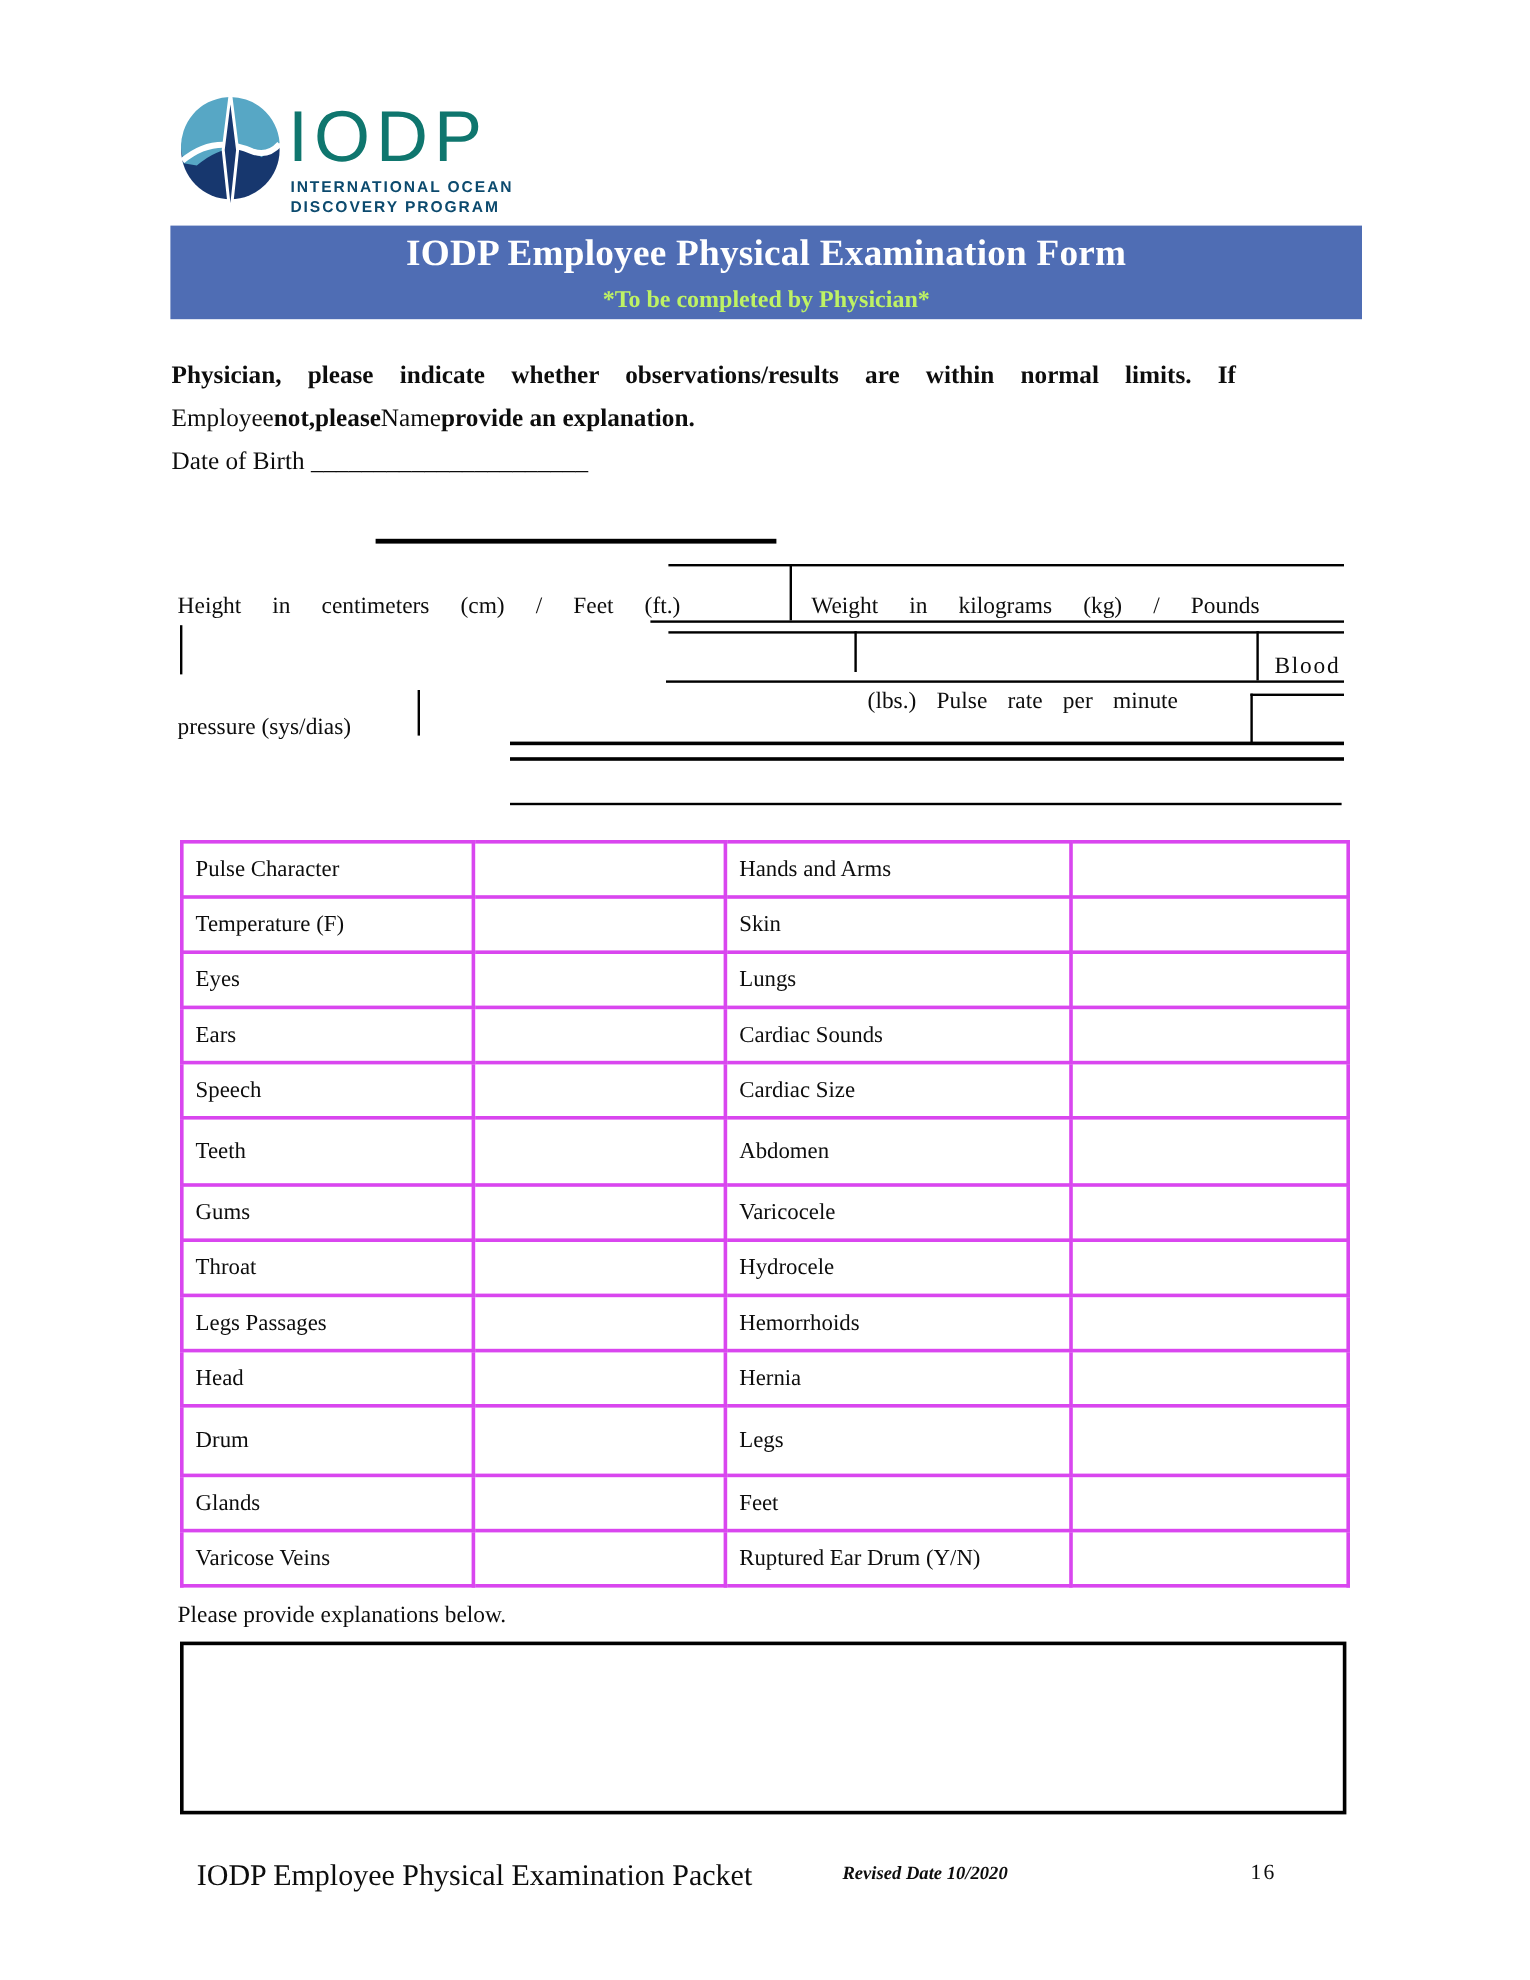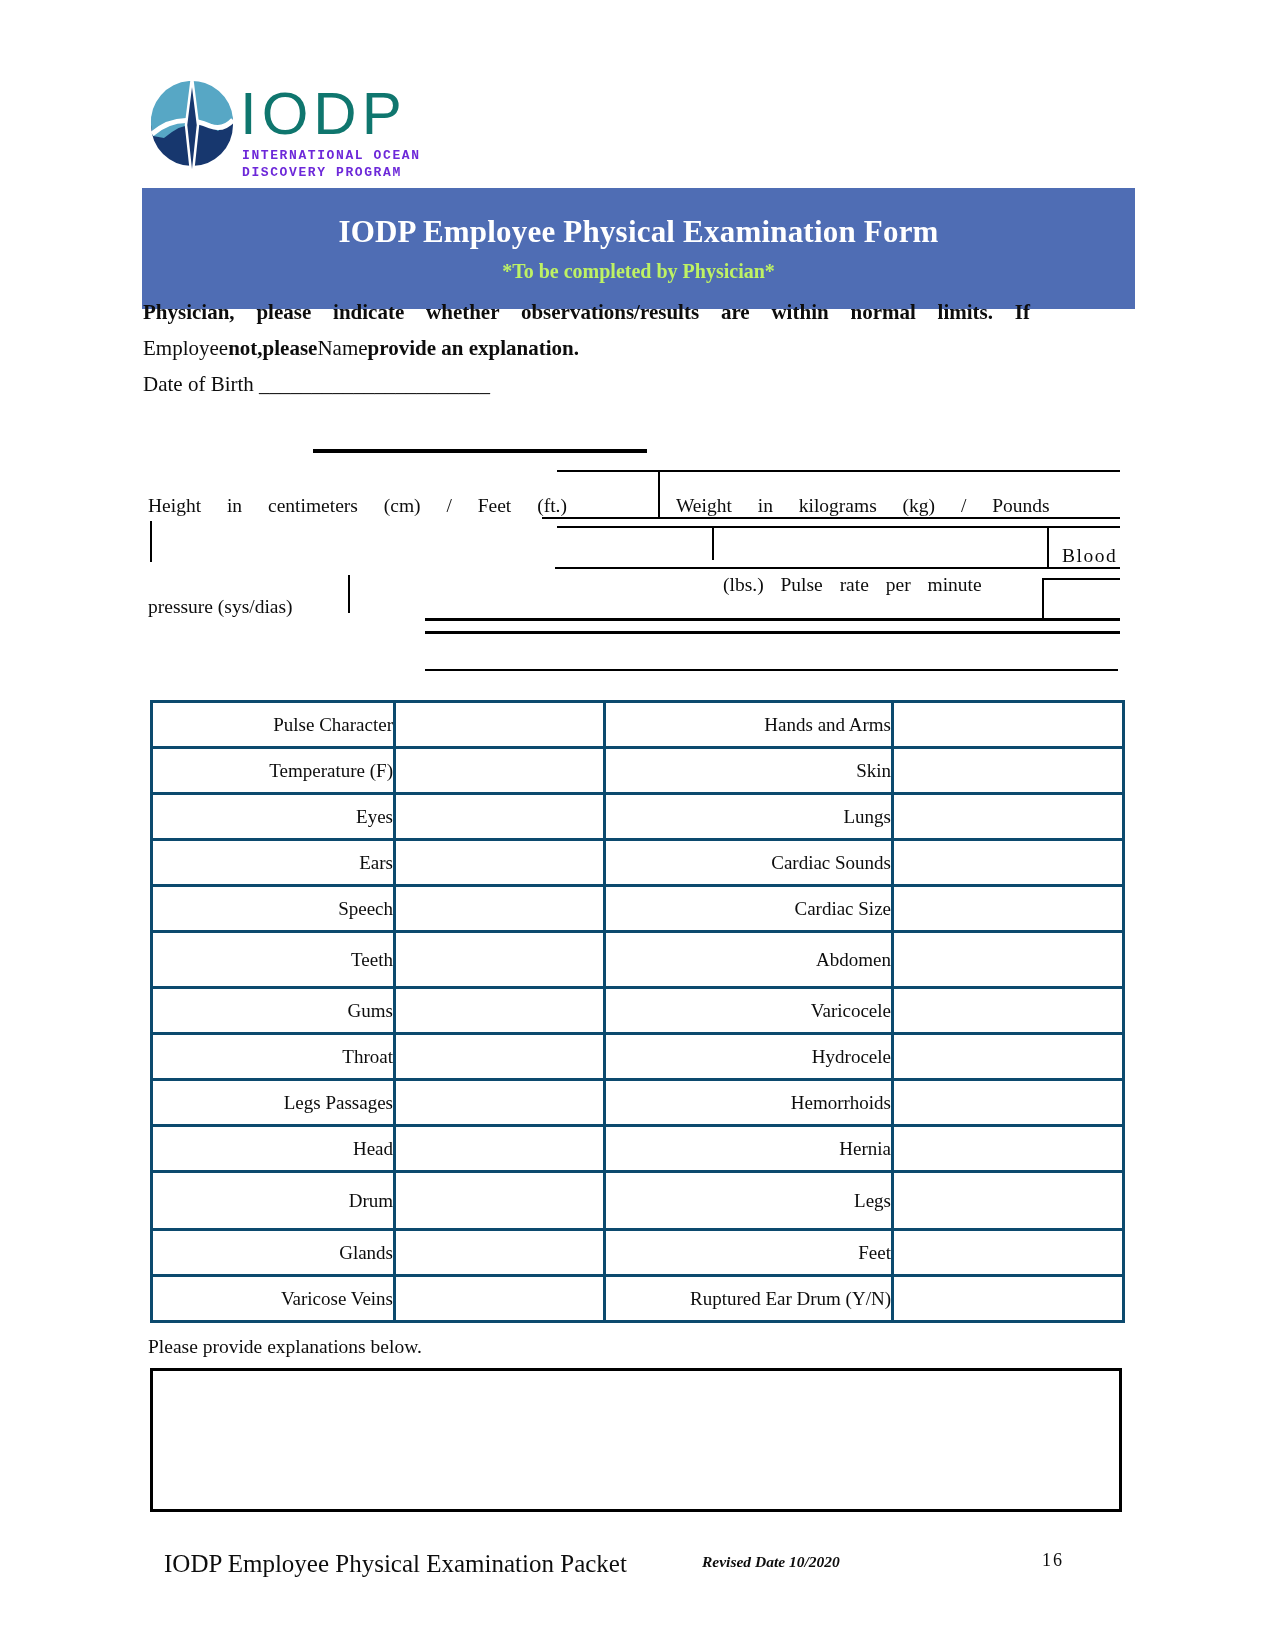--- a/index.html
+++ b/index.html
@@ -3,39 +3,39 @@
 <meta charset="utf-8">
 <style>
   html,body{margin:0;padding:0;background:#ffffff;}
   .page{position:relative;width:1275px;height:1650px;background:#ffffff;overflow:hidden;
         font-family:"Liberation Serif","DejaVu Serif",serif;color:#0d0d0d;}
   
   .logo-wrap{position:absolute;left:148px;top:76px;width:330px;height:112px;}
   .logo-svg{position:absolute;left:0;top:0;}
   .logo-text{position:absolute;left:92px;top:8px;font-family:"Liberation Sans","DejaVu Sans",sans-serif;
              color:#0f766e;font-size:60px;line-height:60px;letter-spacing:5px;font-weight:400;}
-  .logo-sub{position:absolute;left:94px;font-family:Liberation Mono, monospace;
-            color:#6d28d9;font-size:13px;font-weight:bold;letter-spacing:1.6px;white-space:nowrap;}
+  .logo-sub{position:absolute;left:94px;font-family:Liberation Sans, sans-serif;
+            color:#0c4a6e;font-size:13px;font-weight:bold;letter-spacing:1.6px;white-space:nowrap;}
   .logo-sub1{top:72px;} .logo-sub2{top:89px;}
   
-  .band{position:absolute;left:142px;top:188px;width:993px;height:121px;background:#4f6db4;
+  .band{position:absolute;left:142px;top:188px;width:993px;height:78px;background:#4f6db4;
         display:flex;flex-direction:column;align-items:center;justify-content:center;gap:10px;}
   .band-title{color:#ffffff;font-size:31px;font-weight:bold;letter-spacing:.2px;}
   .band-sub{color:#bef264;font-size:20px;font-weight:bold;}
   
   .intro{position:absolute;left:143px;top:294px;width:887px;font-size:21px;line-height:36px;}
   .jline{text-align:justify;text-align-last:justify;font-weight:bold;}
   .b{font-weight:bold;} .r{font-weight:normal;}
   
   .hline{position:absolute;background:#000;}
   .vline{position:absolute;background:#000;}
   .vtxt{position:absolute;font-size:19.5px;white-space:nowrap;}
   
   .exam-table{position:absolute;left:150px;top:700px;border-collapse:collapse;table-layout:fixed;width:972px;}
-  .exam-table td{border:3px solid #0c4a6e;font-size:19px;padding:0 0 0 10px;vertical-align:middle;text-align:right;}
+  .exam-table td{border:3px solid #d946ef;font-size:19px;padding:0 0 0 10px;vertical-align:middle;}
   .exam-table tr{height:46px;}
   .exam-table tr:nth-child(6){height:56px;}
   .exam-table tr:nth-child(11){height:58px;}
   .cell-blank{padding:0;}
   
   .expl-label{position:absolute;left:148px;top:1336px;font-size:19.5px;}
   .expl-box{position:absolute;left:150px;top:1368px;width:966px;height:138px;border:3px solid #000;}
   
   .footer-left{position:absolute;left:164px;top:1550px;font-size:25px;}
   .footer-mid{position:absolute;left:702px;top:1553px;font-size:15.5px;font-style:italic;font-weight:bold;}

